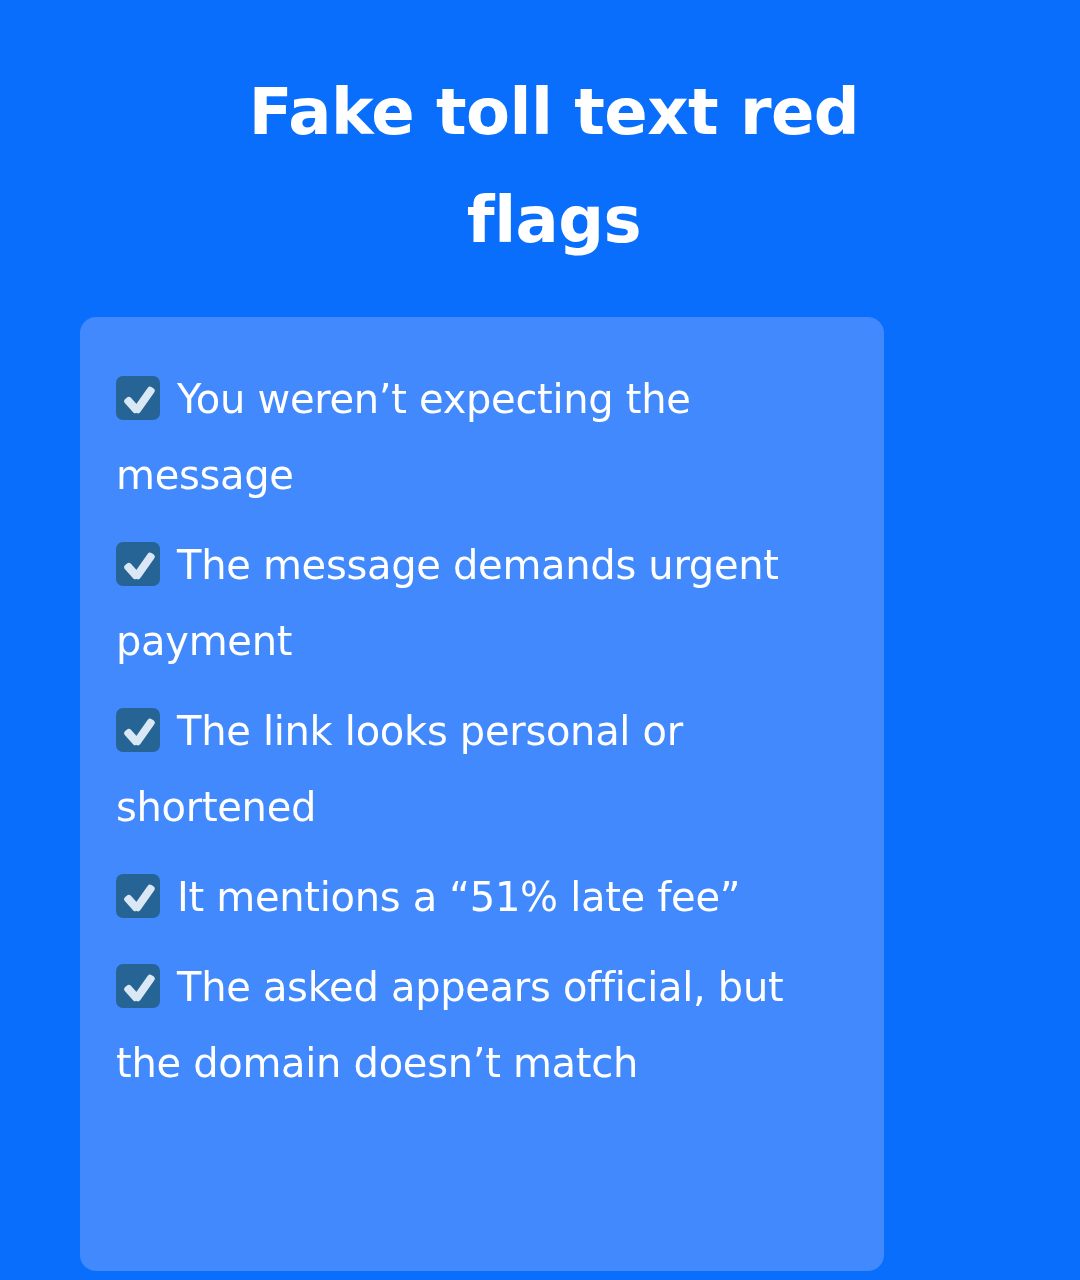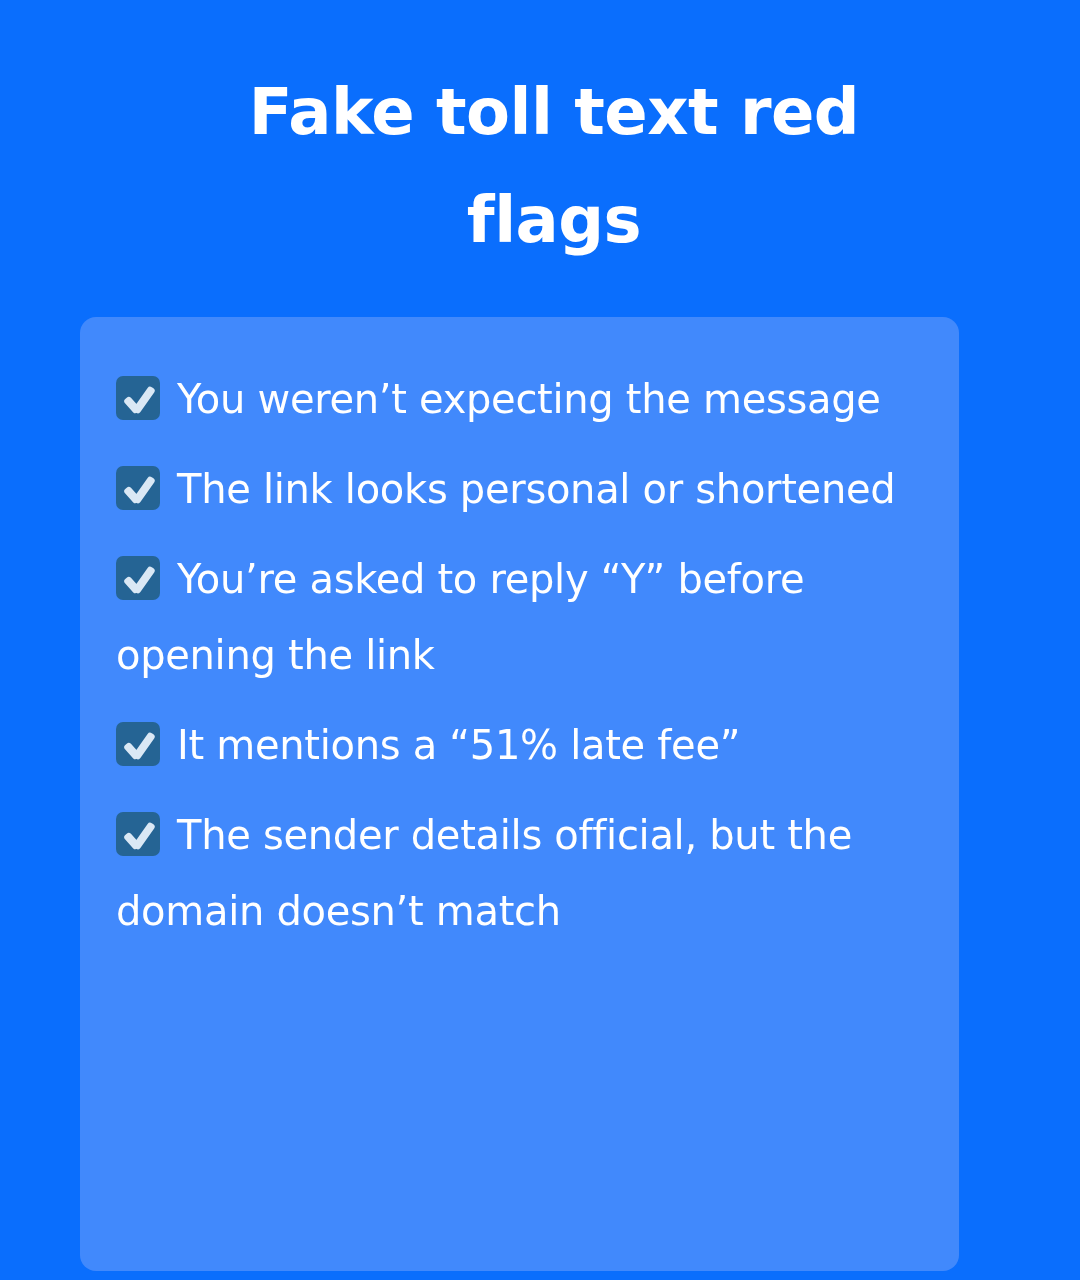--- a/index.html
+++ b/index.html
@@ -37,21 +37,21 @@
     font-weight:700;
     line-height:108px;
     letter-spacing:-0.5px;
   }
 
   
   .card {
     position:absolute;
     left:66px;
     top:303px;
-    width:879px;
+    width:804px;
     height:954px;
     background:#4189fc;
     border-radius:16px;
     padding:30px 26px 26px 22px;
   }
 
   .checklist {
     list-style:none;
     color:#ffffff;
     font-family:"DejaVu Sans", sans-serif;
@@ -108,27 +108,27 @@
 
 <div id="page">
 
   <h1 class="title">Fake toll text red flags</h1>
 
   <div class="card">
     <ul class="checklist">
 
       <li class="check-item"><span class="check-icon"></span><span class="item-text">You weren’t expecting the message</span></li>
 
+      <li class="check-item"><span class="check-icon"></span><span class="item-text">The message demands urgent payment</span></li>
 
 
       <li class="check-item"><span class="check-icon"></span><span class="item-text">The link looks personal or shortened</span></li>
 
-      <li class="check-item"><span class="check-icon"></span><span class="item-text">You’re asked to reply “Y” before opening the link</span></li>
 
       <li class="check-item"><span class="check-icon"></span><span class="item-text">It mentions a “51% late fee”</span></li>
 
 
-      <li class="check-item"><span class="check-icon"></span><span class="item-text">The sender details official, but the domain doesn’t match</span></li>
+      <li class="check-item"><span class="check-icon"></span><span class="item-text">The asked appears official, but the domain doesn’t match</span></li>
 
     </ul>
   </div>
 
 </div>
 
 </body></html>

